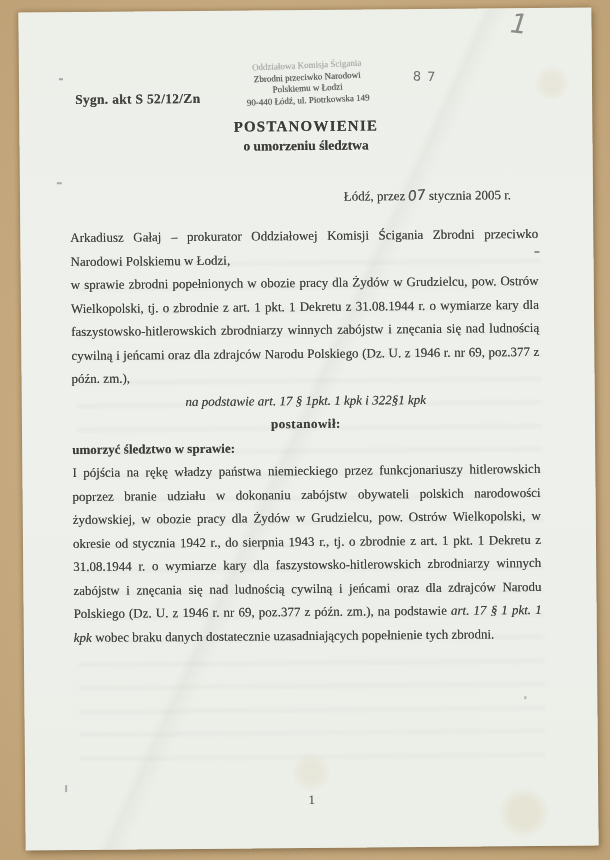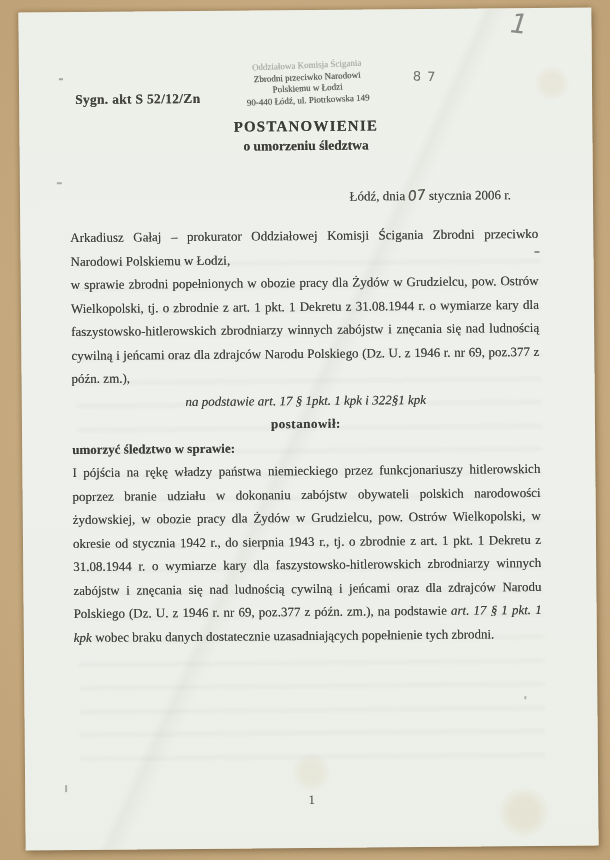--- a/index.html
+++ b/index.html
@@ -130,21 +130,21 @@
     <div class="archive-mark">87</div>
 
     <div class="pencil-one">1</div>
 
     <div class="title-block">
       <div class="title-main">POSTANOWIENIE</div>
       <div class="title-sub">o umorzeniu śledztwa</div>
     </div>
 
     <div class="date-line">
-      <span>Łódź, dnia</span><span class="hand-day">07</span><span>stycznia 2006 r.</span>
+      <span>Łódź, przez</span><span class="hand-day">07</span><span>stycznia 2005 r.</span>
     </div>
 
     <div class="body-text">
       <p>Arkadiusz Gałaj – prokurator Oddziałowej Komisji Ścigania Zbrodni przeciwko Narodowi Polskiemu w Łodzi,</p>
       <p>w sprawie zbrodni popełnionych w obozie pracy dla Żydów w Grudzielcu, pow. Ostrów Wielkopolski, tj. o zbrodnie z art. 1 pkt. 1 Dekretu z 31.08.1944 r. o wymiarze kary dla faszystowsko-hitlerowskich zbrodniarzy winnych zabójstw i znęcania się nad ludnością cywilną i jeńcami oraz dla zdrajców Narodu Polskiego (Dz. U. z 1946 r. nr 69, poz.377 z późn. zm.),</p>
       <p class="legal-basis">na podstawie art. 17 § 1pkt. 1 kpk i 322§1 kpk</p>
       <p class="decision-word">postanowił:</p>
       <p class="section-heading">umorzyć śledztwo w sprawie:</p>
       <p class="decision-item"><span>I pójścia na rękę władzy państwa niemieckiego przez funkcjonariuszy hitlerowskich poprzez branie udziału w dokonaniu zabójstw obywateli polskich narodowości żydowskiej, w obozie pracy dla Żydów w Grudzielcu, pow. Ostrów Wielkopolski, w okresie od stycznia 1942 r., do sierpnia 1943 r., tj. o zbrodnie z art. 1 pkt. 1 Dekretu z 31.08.1944 r. o wymiarze kary dla faszystowsko-hitlerowskich zbrodniarzy winnych zabójstw i znęcania się nad ludnością cywilną i jeńcami oraz dla zdrajców Narodu Polskiego (Dz. U. z 1946 r. nr 69, poz.377 z późn. zm.), na podstawie </span><span class="it">art. 17 § 1 pkt. 1 kpk</span><span> wobec braku danych dostatecznie uzasadniających popełnienie tych zbrodni.</span></p>
     </div>

